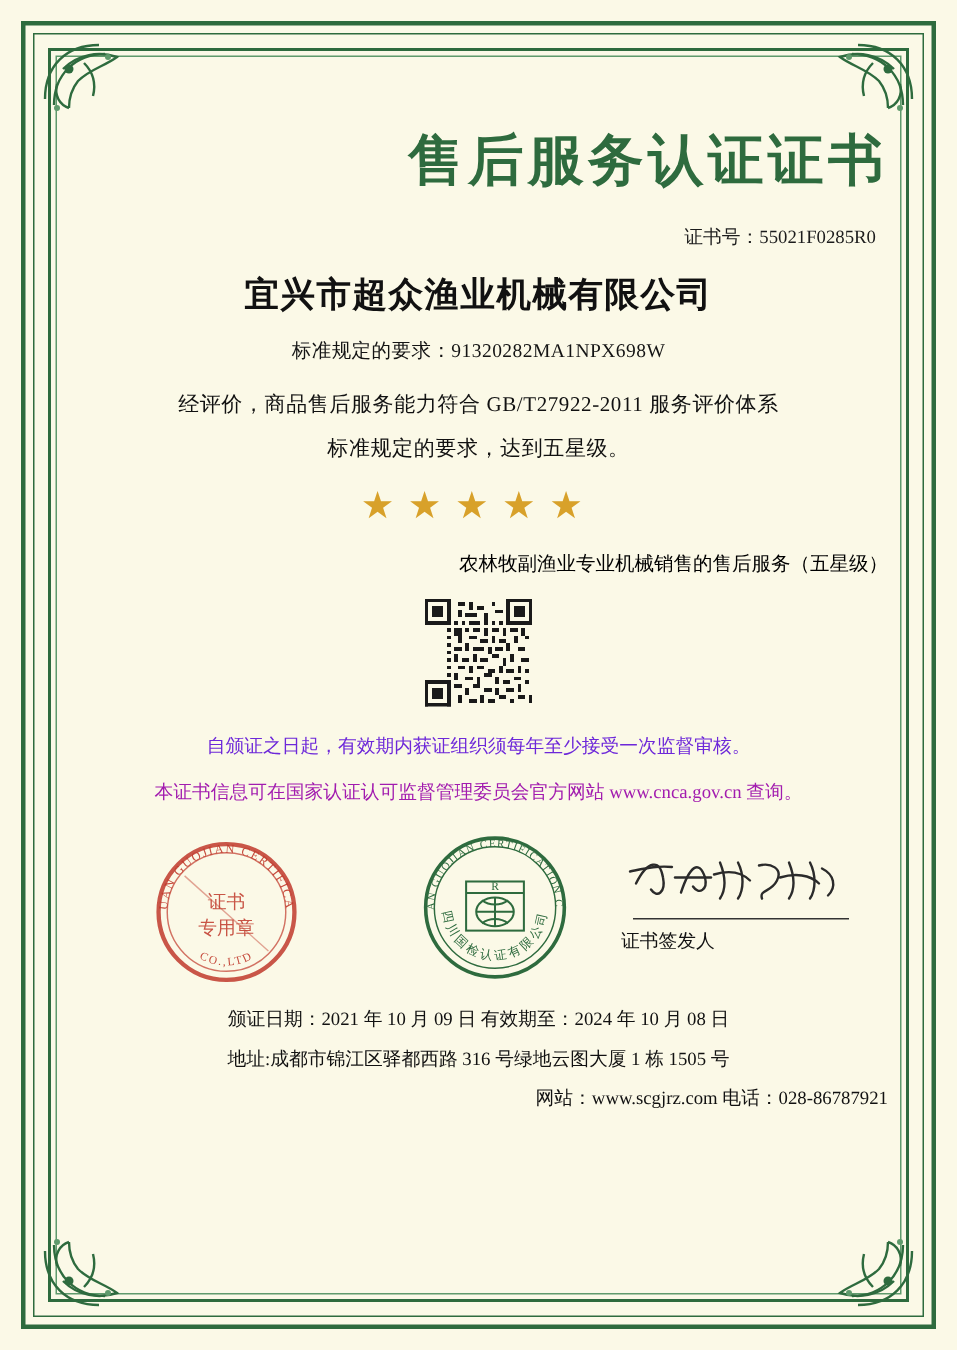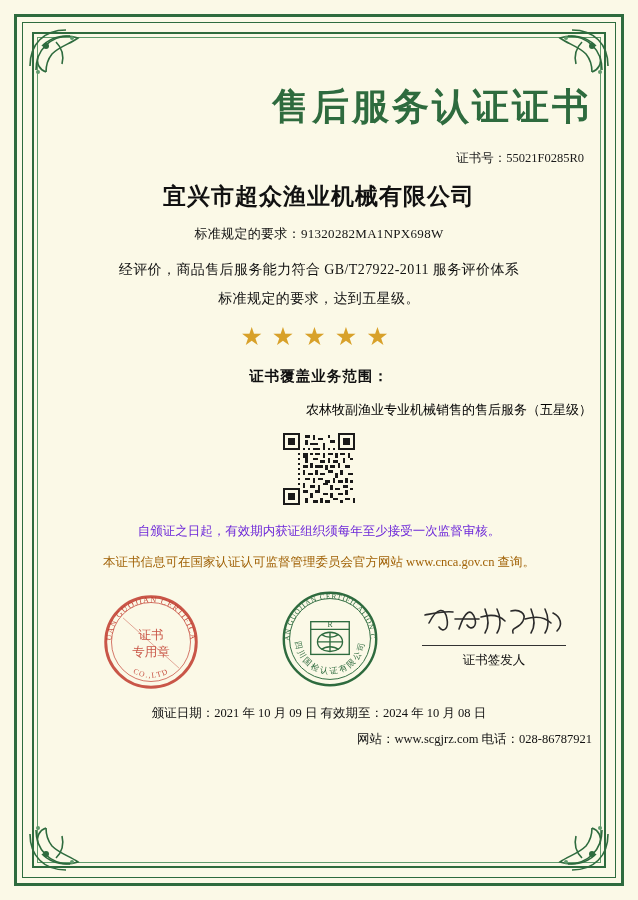--- a/index.html
+++ b/index.html
@@ -132,21 +132,21 @@
   .notice {
     margin-top: 18px;
     text-align: center;
     font-size: 12.5px;
     color: #6d28d9;
   }
   .notice2 {
     margin-top: 14px;
     text-align: center;
     font-size: 12.5px;
-    color: #a16207;
+    color: #a21caf;
   }
 
   
   .seal-row {
     position: relative;
     height: 118px;
     margin-top: 12px;
   }
   .seal-red {
     position: absolute;
@@ -155,21 +155,22 @@
   }
   .seal-green {
     position: absolute;
     left: 232px; top: 4px;
     width: 104px; height: 104px;
   }
   .sign-block {
     position: absolute;
     right: 18px; top: 14px;
     width: 160px;
-    text-align: center;
+    text-align: left;
+    font-family: Liberation Mono, monospace;
   }
   .sign-scribble { height: 44px; }
   .sign-rule {
     border-bottom: 1px solid #333;
     margin: 0 8px;
   }
   .sign-label {
     margin-top: 6px;
     font-size: 12.5px;
     color: #111;
@@ -262,21 +263,20 @@
 
     <div class="line">标准规定的要求：91320282MA1NPX698W</div>
 
     <div class="para">经评价，商品售后服务能力符合 GB/T27922-2011 服务评价体系</div>
     <div class="para2">标准规定的要求，达到五星级。</div>
 
     <div class="stars">
       <span>★</span><span>★</span><span>★</span><span>★</span><span>★</span>
     </div>
 
-    <div class="scope-title">证书覆盖业务范围：</div>
     <div class="scope-body">农林牧副渔业专业机械销售的售后服务（五星级）</div>
 
     <div class="qr-wrap">
       <svg class="qr" viewBox="0 0 29 29" shape-rendering="crispEdges">
         <rect width="29" height="29" fill="#fbf9e7"></rect>
         <g fill="#1a1a1a">
 
           <rect x="0" y="0" width="7" height="1"></rect>
             <rect x="0" y="6" width="7" height="1"></rect>
           <rect x="0" y="0" width="1" height="7"></rect>
@@ -450,16 +450,17 @@
             <path d="M126 12 C130 20 130 30 126 36"></path>
             <path d="M134 16 C142 20 144 28 138 34"></path>
           </g>
         </svg>
         <div class="sign-rule"></div>
         <div class="sign-label">证书签发人</div>
       </div>
     </div>
 
     <div class="footline date">颁证日期：2021 年 10 月 09 日   有效期至：2024 年 10 月 08 日</div>
+    <div class="footline addr">地址:成都市锦江区驿都西路 316 号绿地云图大厦 1 栋 1505 号</div>
     <div class="footline web">网站：www.scgjrz.com  电话：028-86787921</div>
 
   </div>
 </div>
 
 </body></html>

